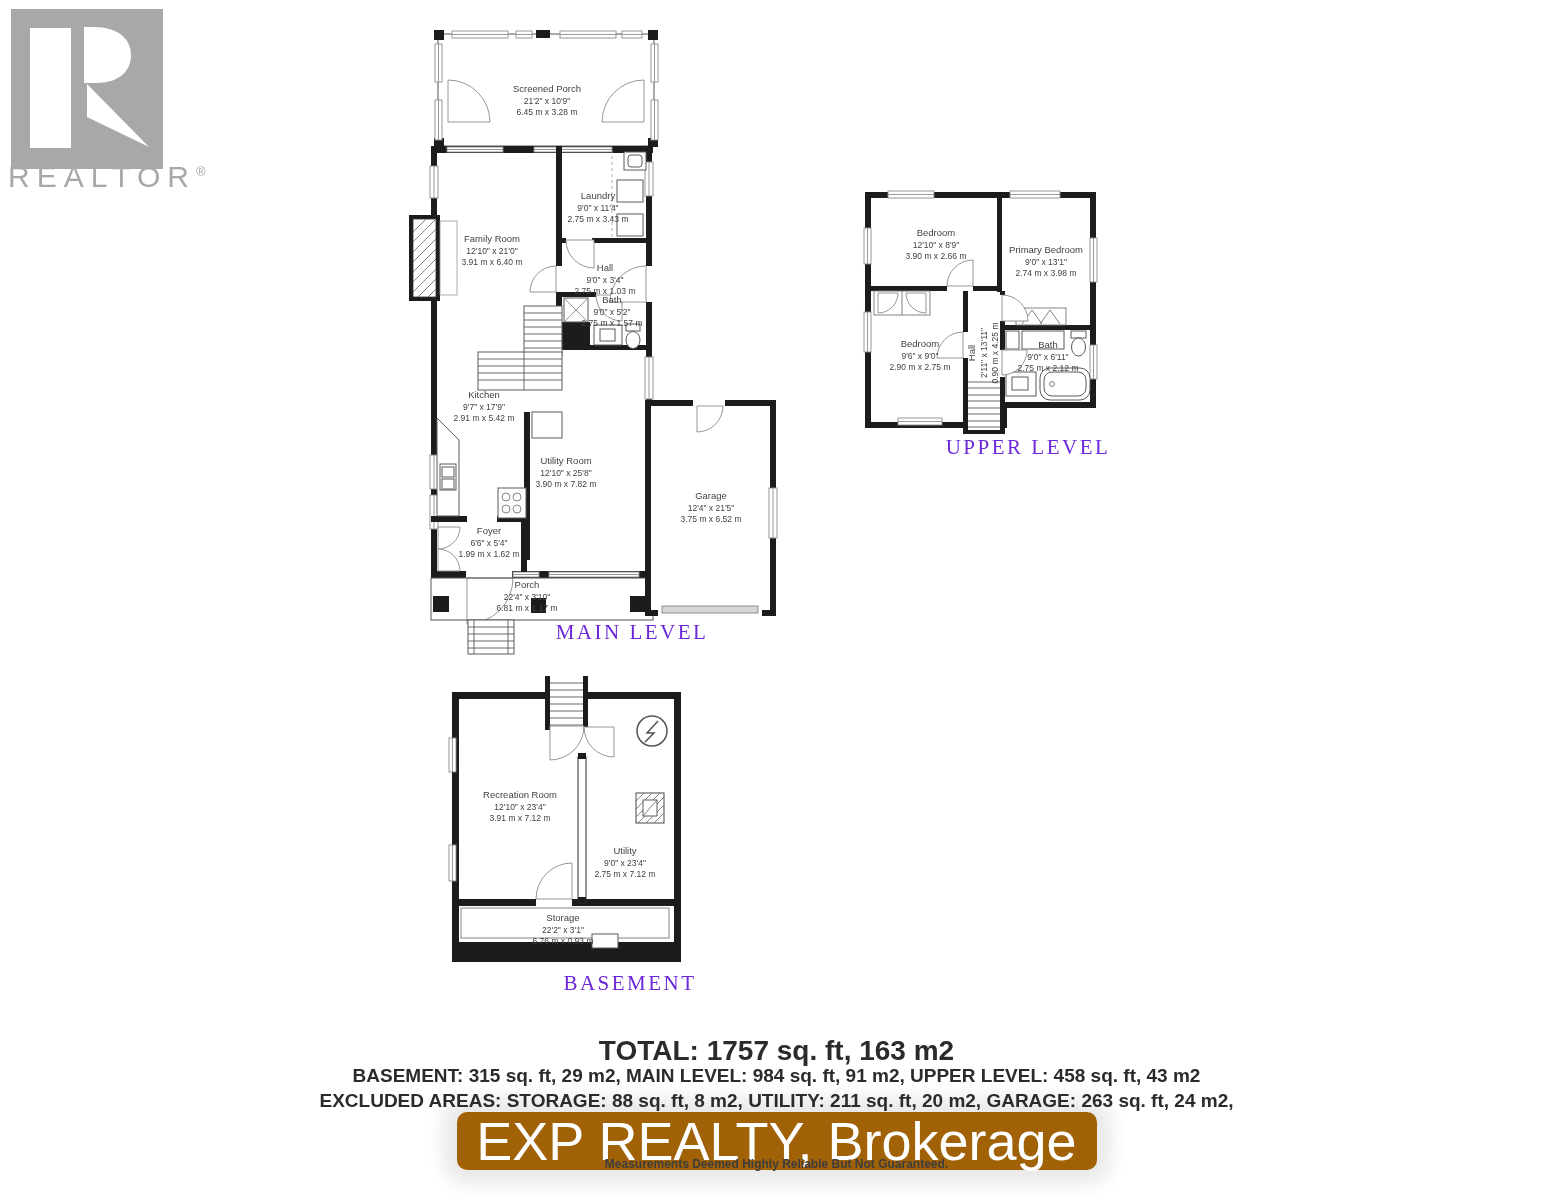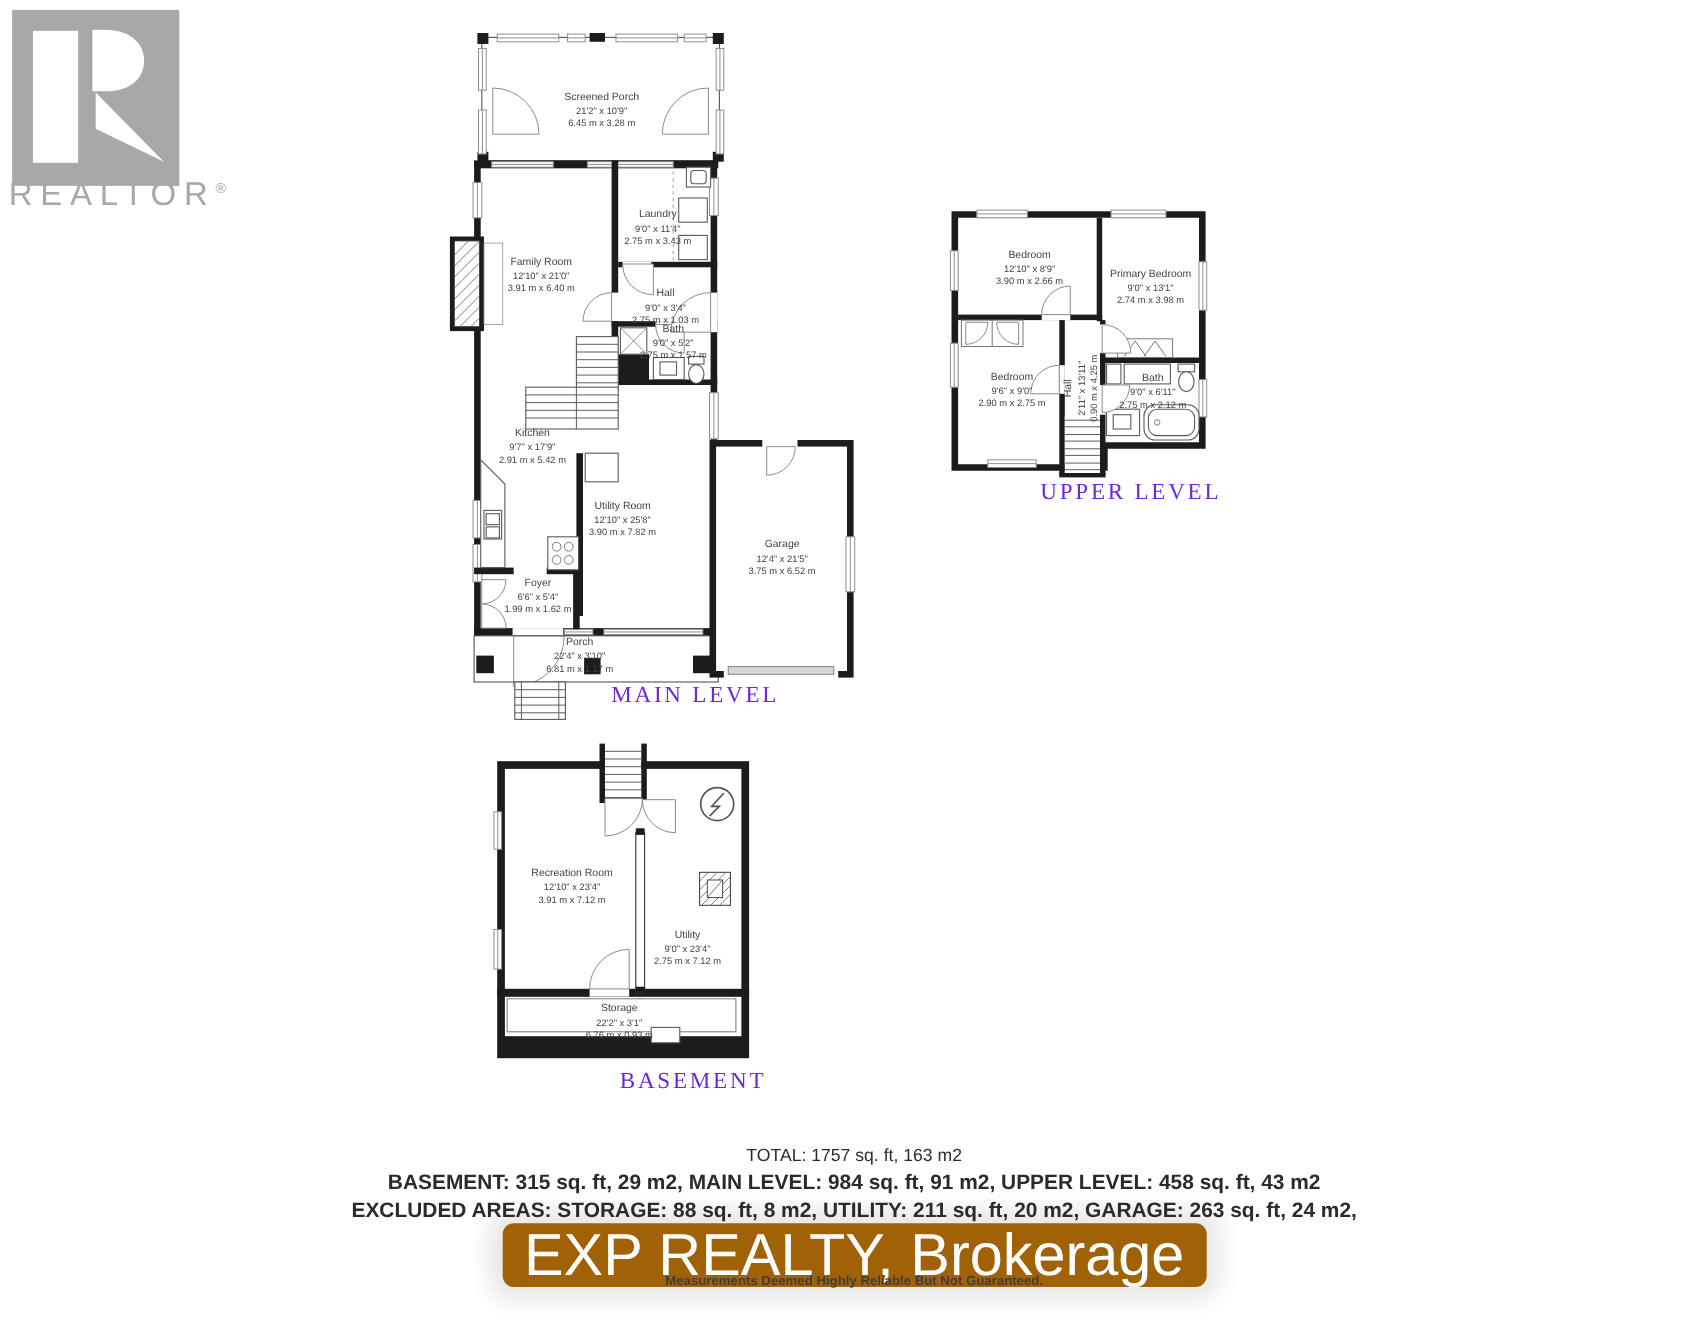--- a/index.html
+++ b/index.html
@@ -33,21 +33,21 @@
   .logo-text sup{font-size:13px;letter-spacing:0;}
 
   .watermark-band{position:absolute;left:50%;top:1112px;transform:translateX(-50%);
           width:640px;height:58px;background:#a16207;border-radius:10px;
           box-shadow:0 0 18px 14px #e9e9e9;display:flex;align-items:center;justify-content:center;
           z-index:1;}
   .watermark-band span{font-size:54px;color:#ffffff;white-space:nowrap;letter-spacing:0px;}
 
   .summary{position:absolute;left:0;right:0;top:1038px;text-align:center;z-index:2;color:#2b2b2b;}
   .summary-line{font-size:19px;line-height:24.5px;font-weight:bold;}
-  .summary-total{font-weight:normal;font-size:16px;line-height:26px;}
+  .summary-total{font-weight:bold;font-size:28px;line-height:26px;}
   .disclaimer{position:absolute;left:0;right:0;top:1157px;text-align:center;
           font-size:12px;font-weight:bold;color:#3d3d3d;z-index:3;}
 </style>
 </head>
 <body>
 
 <div id="canvas">
 
   <svg class="logo" width="200" height="200" viewBox="0 0 200 200">
     <rect x="1" y="1" width="152" height="160" fill="#a8a7a9"></rect>

